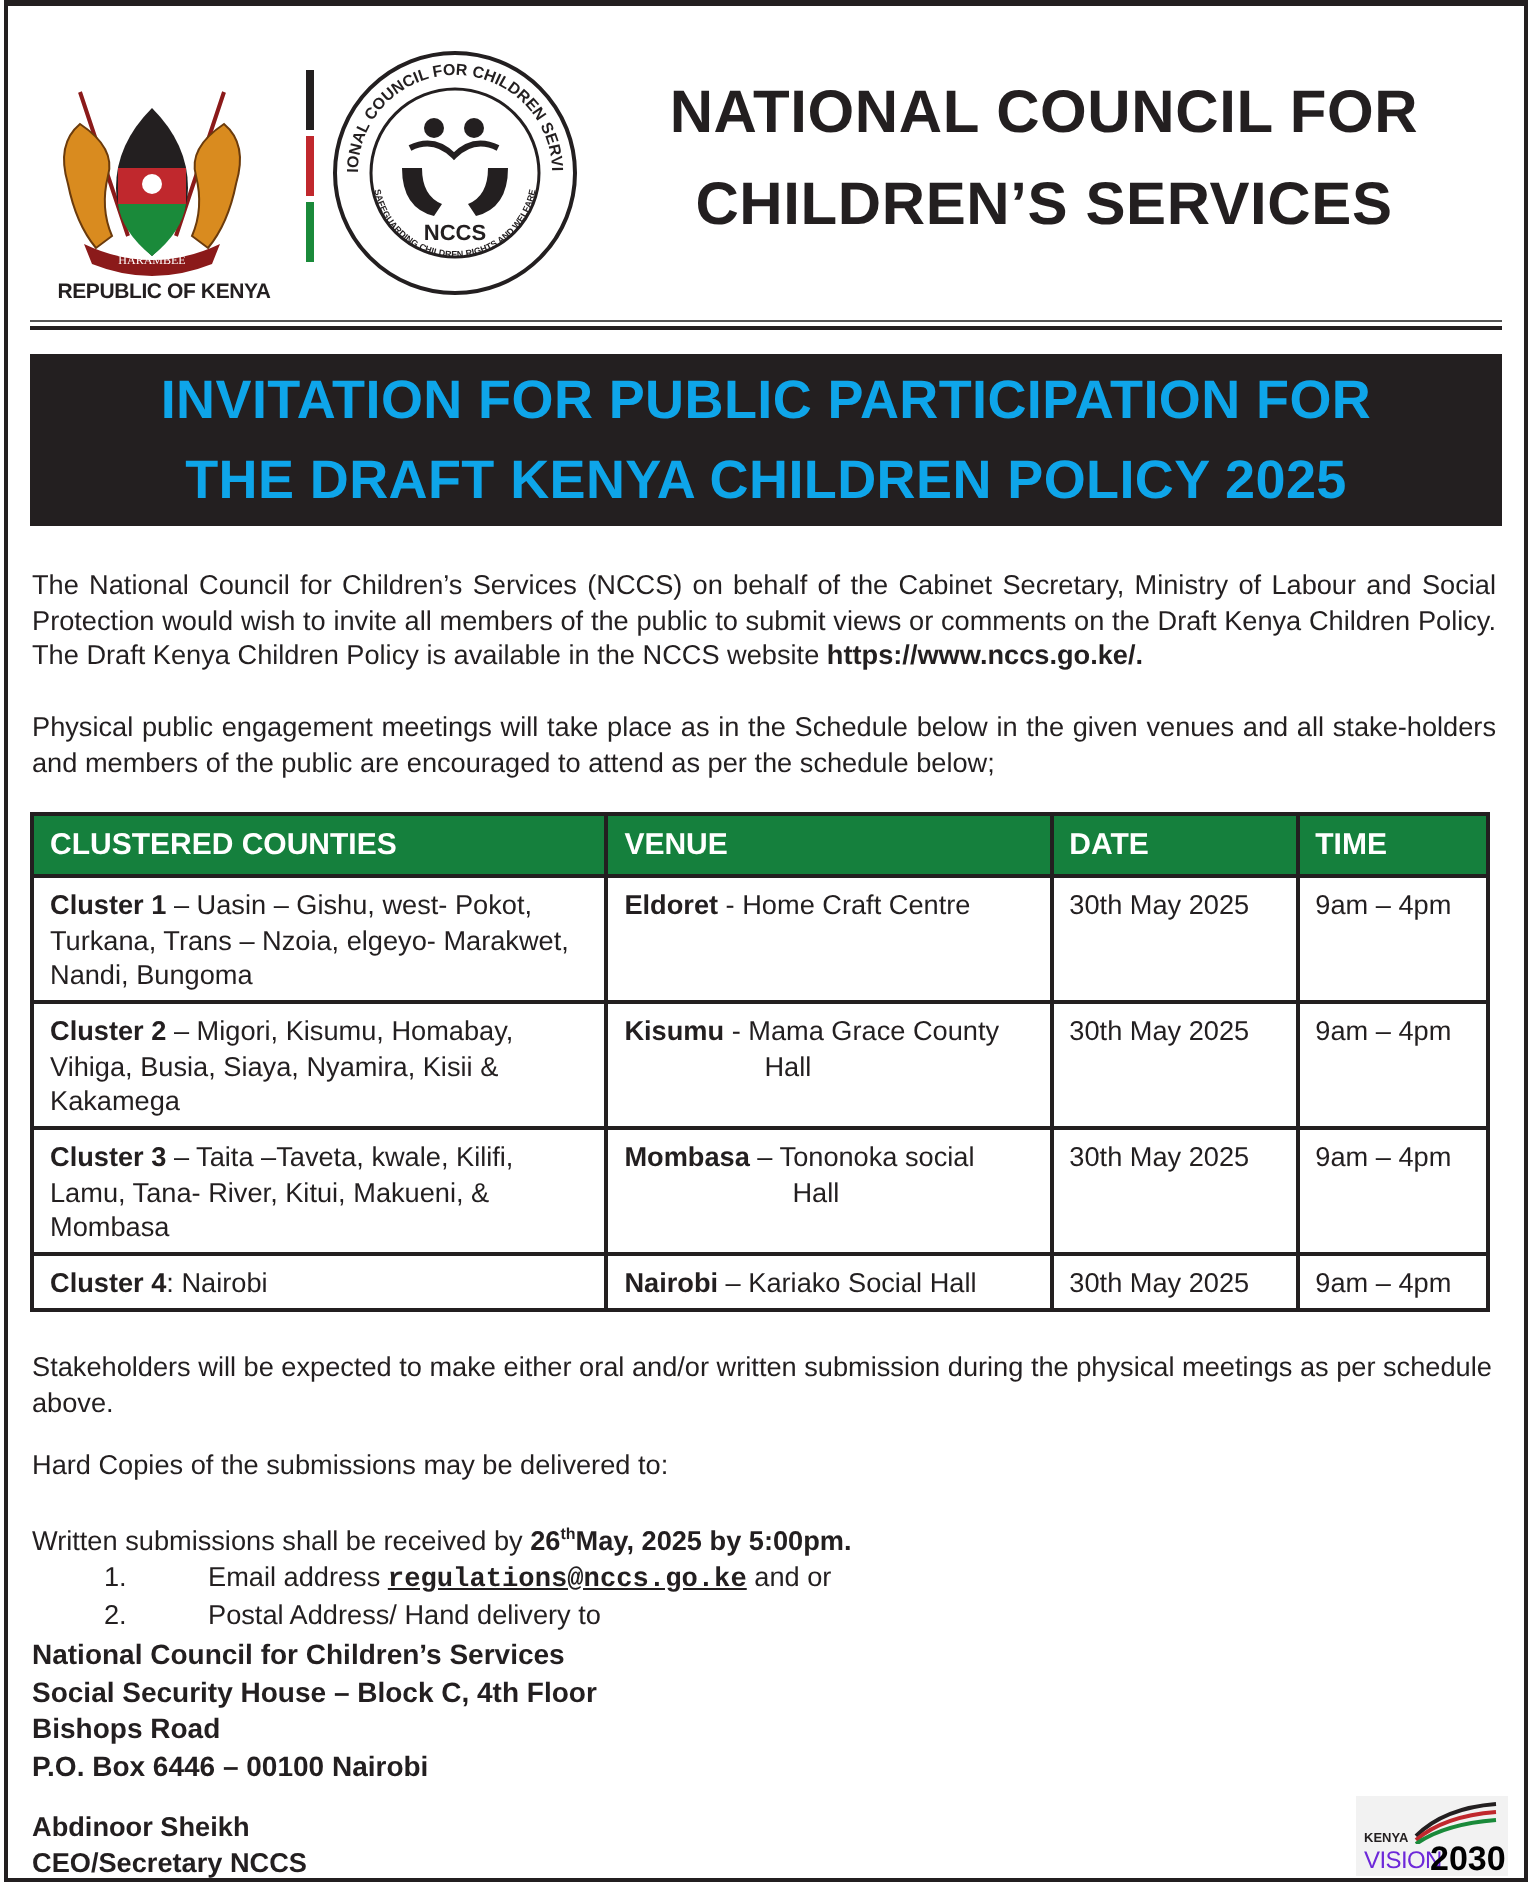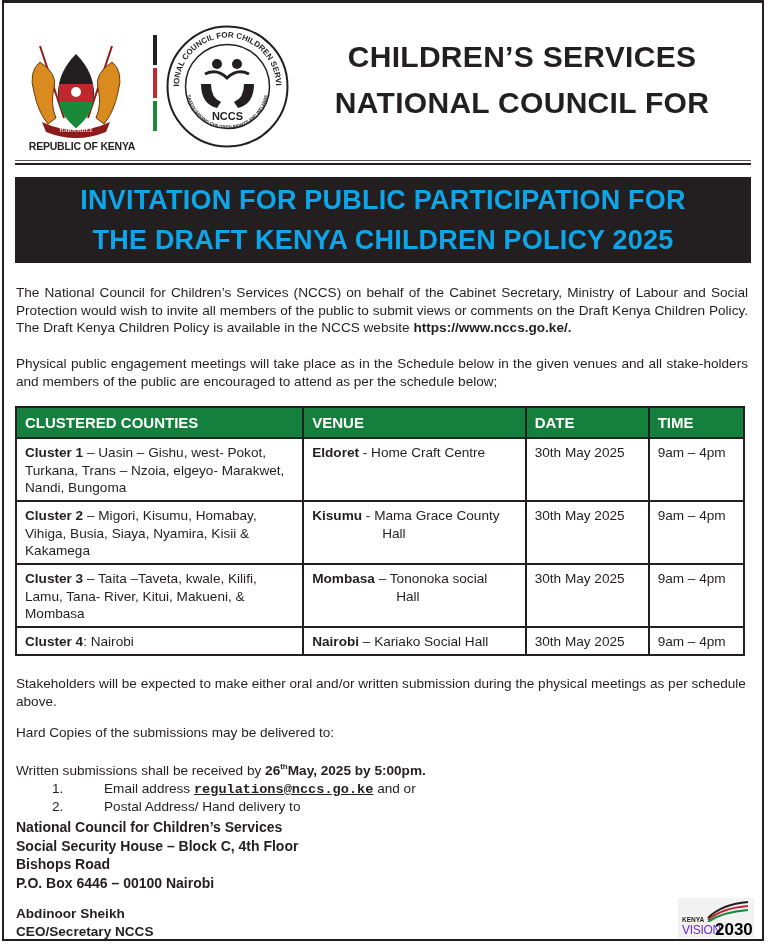--- a/index.html
+++ b/index.html
@@ -85,22 +85,22 @@
       <circle cx="52" cy="40" r="5" fill="#231f20"></circle>
       <circle cx="72" cy="40" r="5" fill="#231f20"></circle>
       <path d="M40 50 q12 -6 22 4 q10 -10 22 -4" fill="none" stroke="#231f20" stroke-width="3"></path>
       <path d="M36 60 q0 20 16 24 l4 -6 q-10 -4 -10 -18z" fill="#231f20"></path>
       <path d="M89 60 q0 20 -16 24 l-4 -6 q10 -4 10 -18z" fill="#231f20"></path>
       <text x="62.5" y="96" font-size="11" font-weight="bold" text-anchor="middle" font-family="Liberation Sans, sans-serif" fill="#231f20">NCCS</text>
     </svg>
   </div>
 
   <div class="org-title">
+    <div>NATIONAL COUNCIL FOR</div>
     <div>CHILDREN’S SERVICES</div>
-    <div>NATIONAL COUNCIL FOR</div>
   </div>
 </div>
 
 <div class="rule1"></div>
 <div class="rule2"></div>
 
 <div class="banner">
   <div>INVITATION FOR PUBLIC PARTICIPATION FOR</div>
   <div>THE DRAFT KENYA CHILDREN POLICY 2025</div>
 </div>

